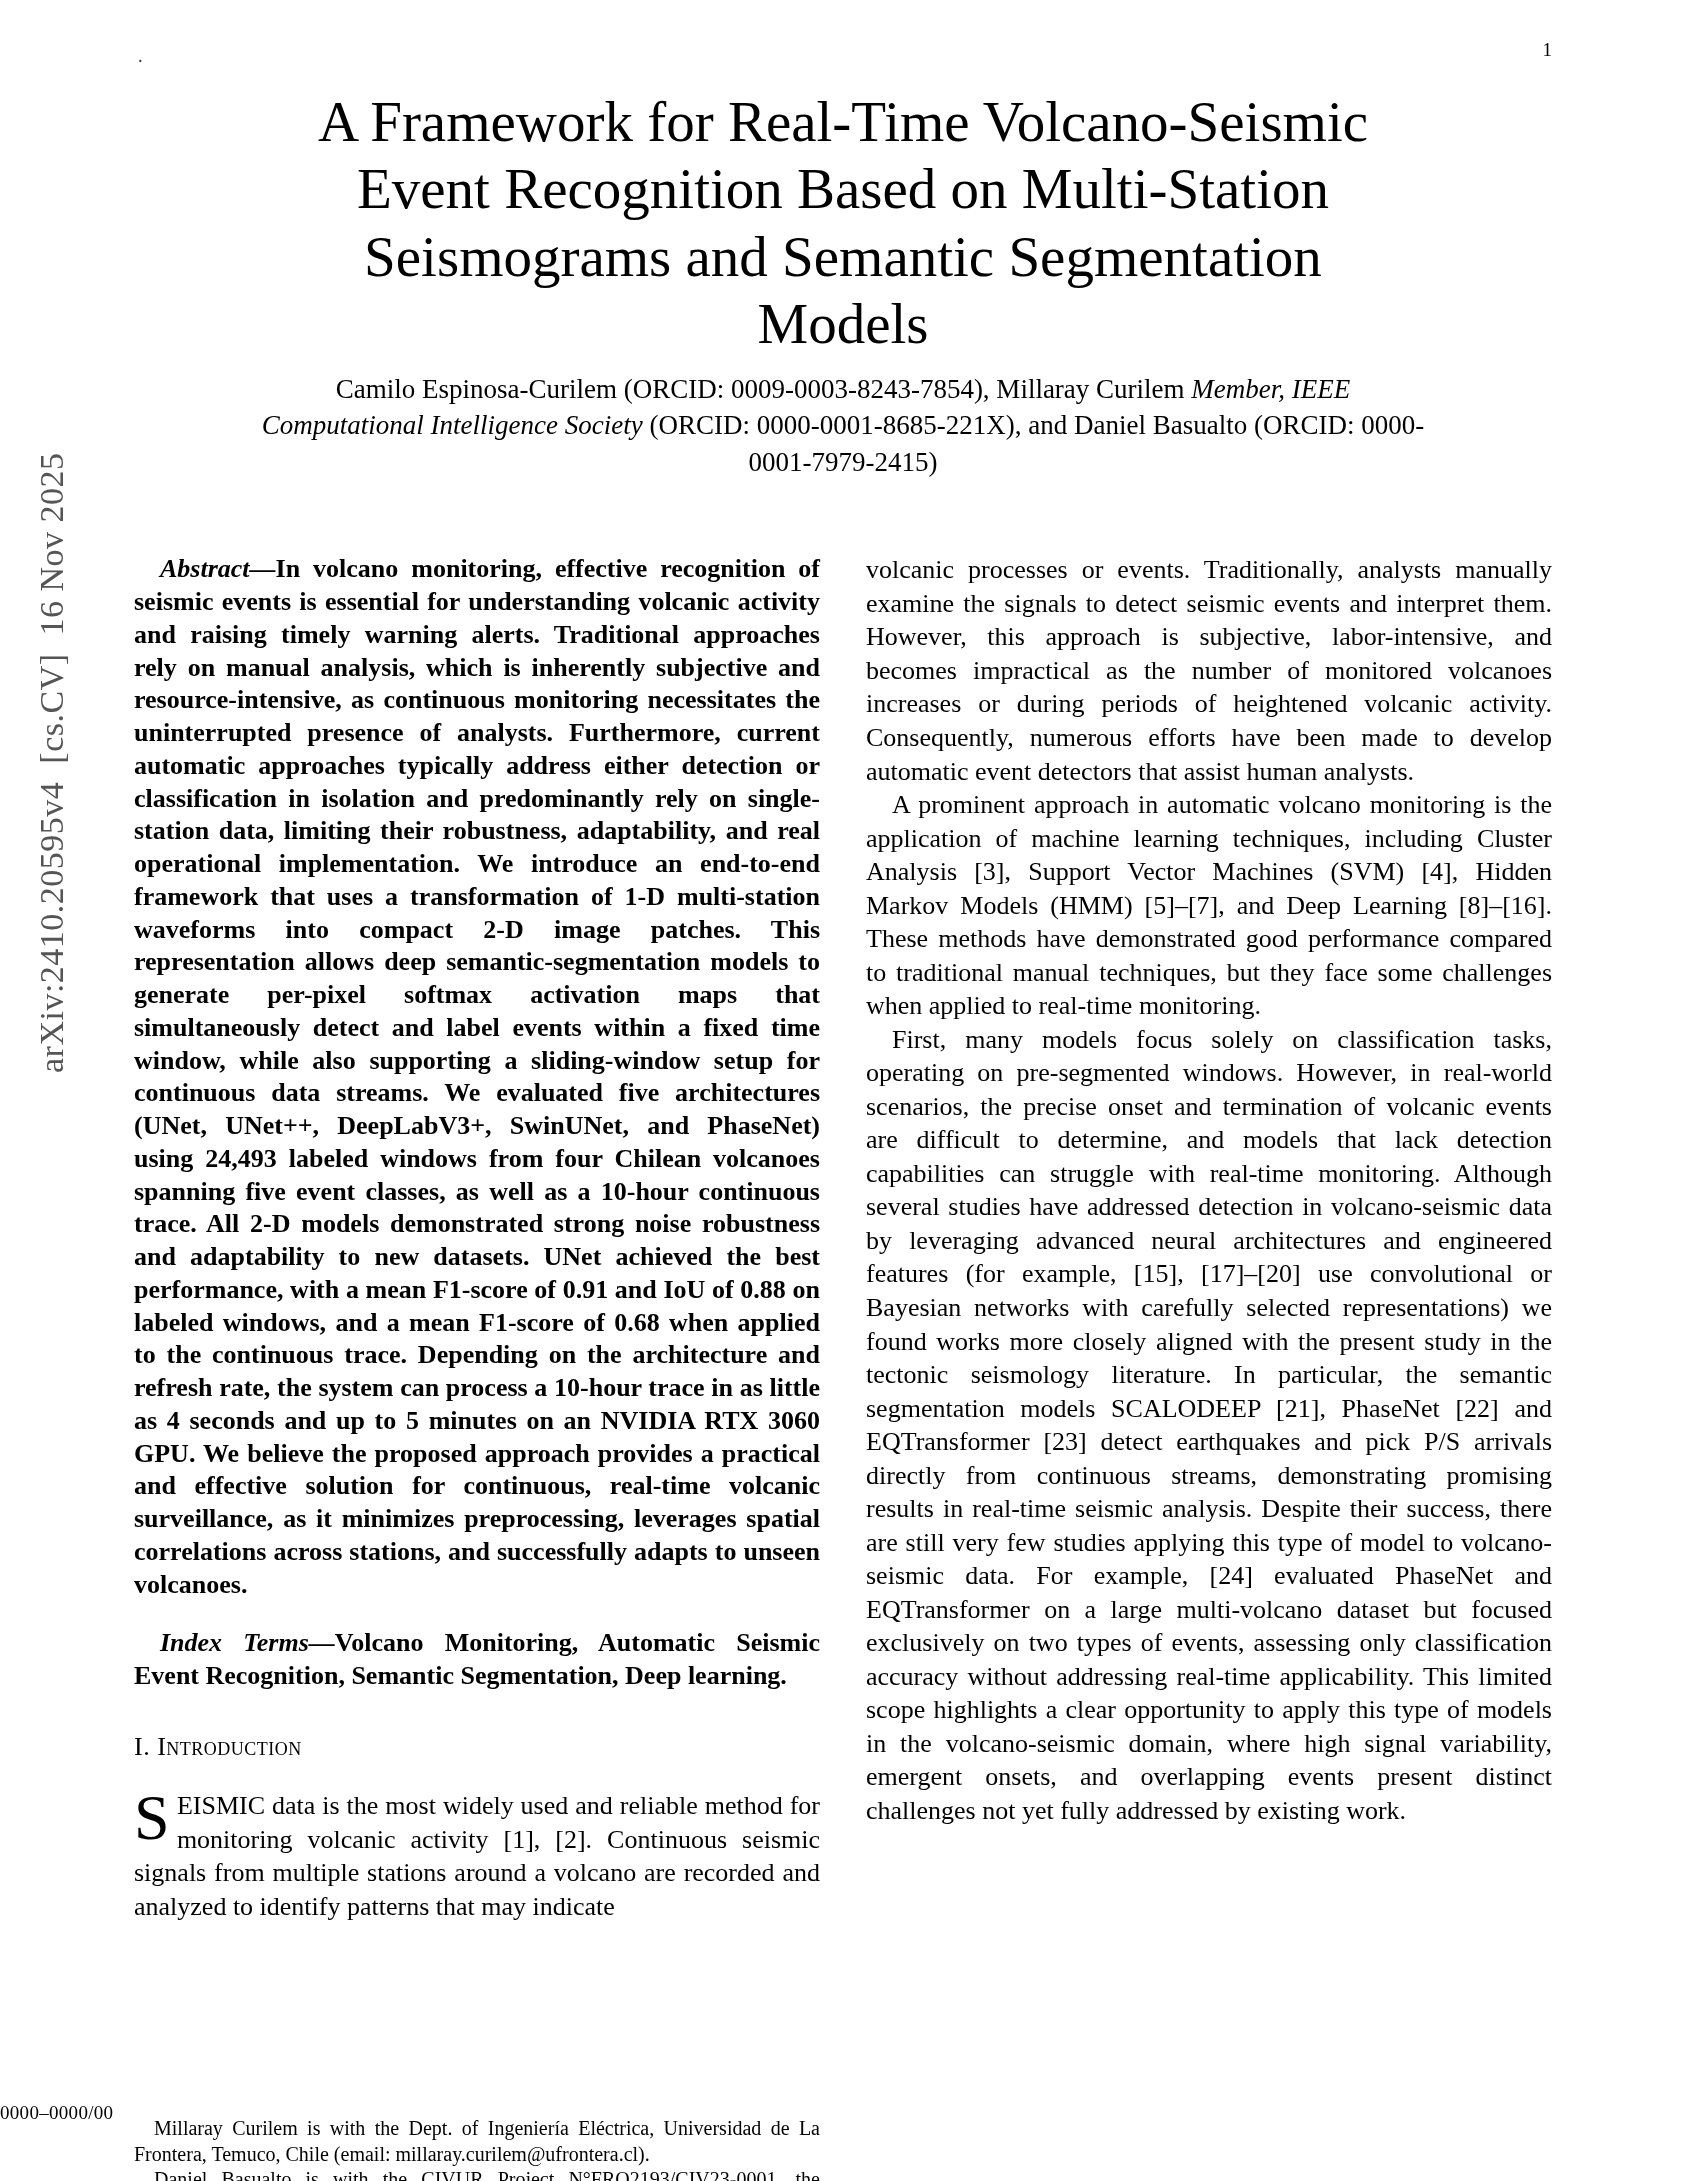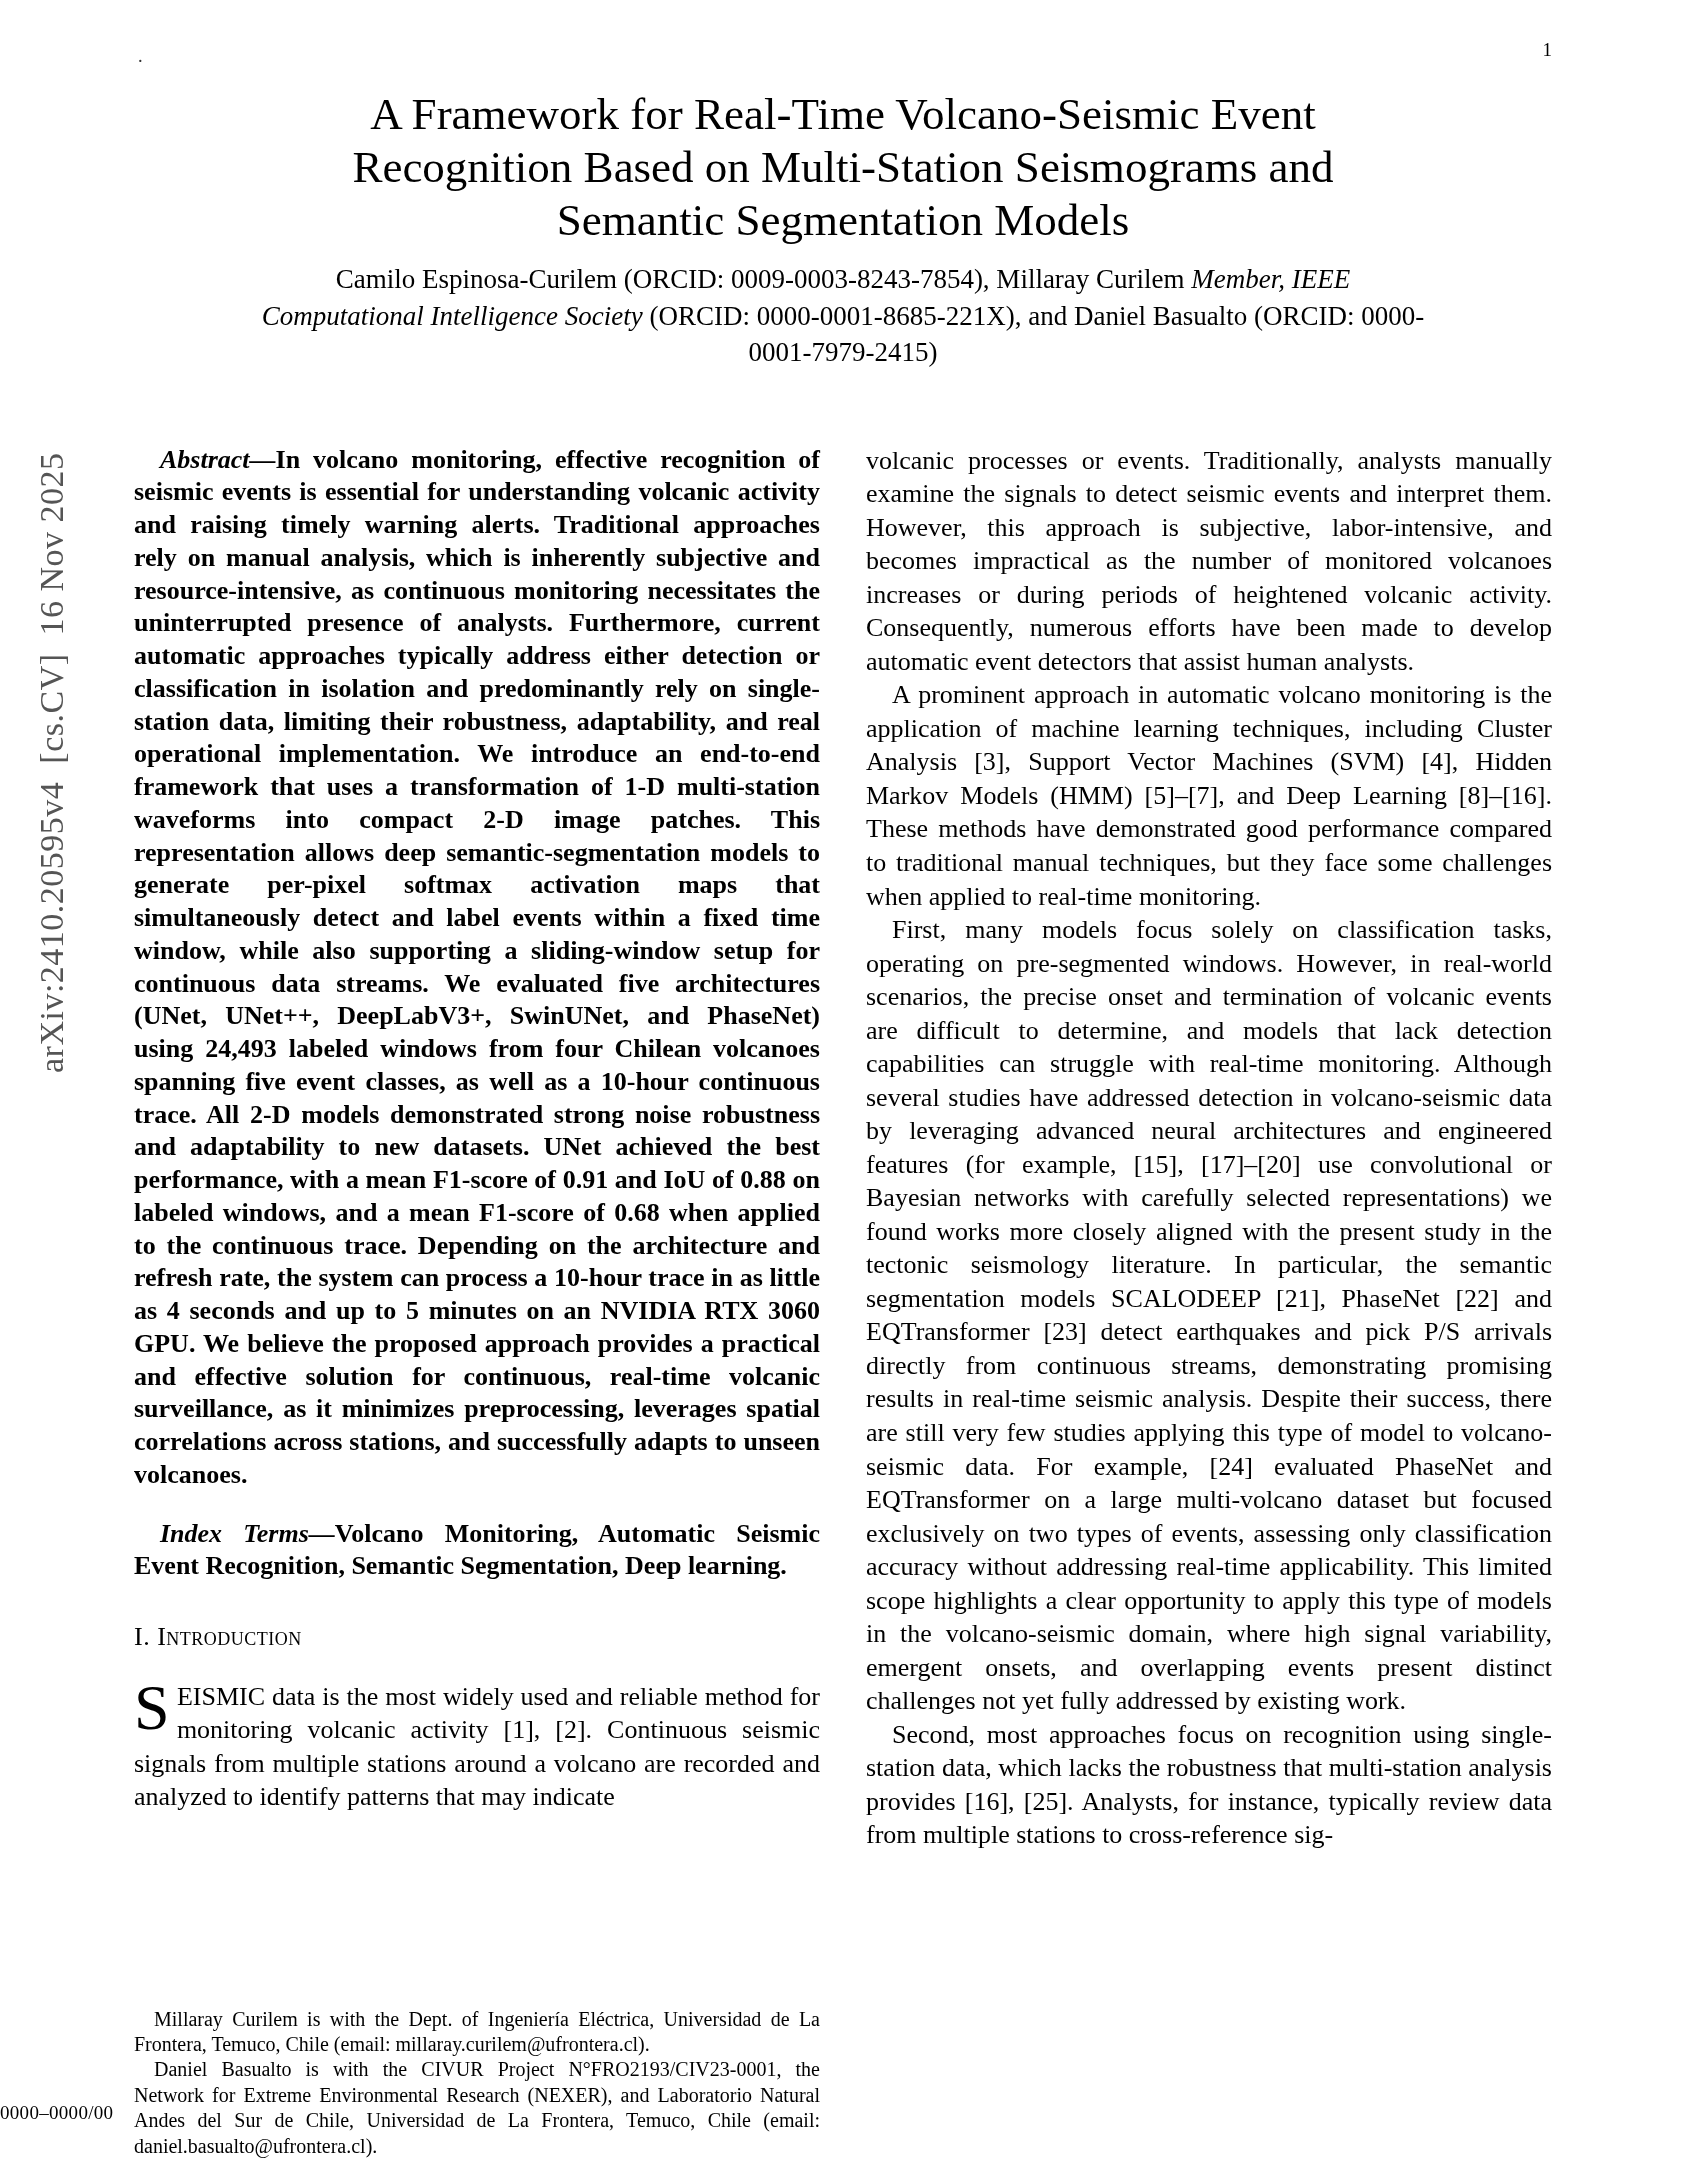--- a/index.html
+++ b/index.html
@@ -14,21 +14,21 @@
   .stray-mark { position:absolute; top:46px; left:138px; font-size:18.4px; color:#333; }
   .page-number { position:absolute; top:39px; right:134px; font-size:19px; }
   .watermark {
     position:absolute; left:33px; top:1073px;
     transform-origin:0 0; transform:rotate(-90deg);
     font-size:34px; color:#555555; white-space:pre;
     letter-spacing:0.5px;
   }
   header { padding-top:88px; text-align:center; }
   h1.title {
-    font-size:45px; font-weight:400; line-height:1.18;
+    font-size:57px; font-weight:400; line-height:1.18;
     max-width:1093px; margin:0 auto;
   }
   .authors {
     margin:14px auto 0 auto; max-width:1166px;
     font-size:27px; line-height:1.35;
   }
   .columns {
     display:flex; gap:46px;
     padding:0 134px; margin-top:73px;
     height:1719px; overflow:hidden;
@@ -88,19 +88,18 @@
     <div class="footnotes">
       <p class="fn">Millaray Curilem is with the Dept. of Ingeniería Eléctrica, Universidad de La Frontera, Temuco, Chile (email: millaray.curilem@ufrontera.cl).</p>
       <p class="fn">Daniel Basualto is with the CIVUR Project N°FRO2193/CIV23-0001, the Network for Extreme Environmental Research (NEXER), and Laboratorio Natural Andes del Sur de Chile, Universidad de La Frontera, Temuco, Chile (email: daniel.basualto@ufrontera.cl).</p>
     </div>
   </div>
 
   <div class="col col-right">
     <p class="body-par justified">volcanic processes or events. Traditionally, analysts manually examine the signals to detect seismic events and interpret them. However, this approach is subjective, labor-intensive, and becomes impractical as the number of monitored volcanoes increases or during periods of heightened volcanic activity. Consequently, numerous efforts have been made to develop automatic event detectors that assist human analysts.</p>
     <p class="body-par justified indented">A prominent approach in automatic volcano monitoring is the application of machine learning techniques, including Cluster Analysis [3], Support Vector Machines (SVM) [4], Hidden Markov Models (HMM) [5]–[7], and Deep Learning [8]–[16]. These methods have demonstrated good performance compared to traditional manual techniques, but they face some challenges when applied to real-time monitoring.</p>
     <p class="body-par justified indented">First, many models focus solely on classification tasks, operating on pre-segmented windows. However, in real-world scenarios, the precise onset and termination of volcanic events are difficult to determine, and models that lack detection capabilities can struggle with real-time monitoring. Although several studies have addressed detection in volcano-seismic data by leveraging advanced neural architectures and engineered features (for example, [15], [17]–[20] use convolutional or Bayesian networks with carefully selected representations) we found works more closely aligned with the present study in the tectonic seismology literature. In particular, the semantic segmentation models SCALODEEP [21], PhaseNet [22] and EQTransformer [23] detect earthquakes and pick P/S arrivals directly from continuous streams, demonstrating promising results in real-time seismic analysis. Despite their success, there are still very few studies applying this type of model to volcano-seismic data. For example, [24] evaluated PhaseNet and EQTransformer on a large multi-volcano dataset but focused exclusively on two types of events, assessing only classification accuracy without addressing real-time applicability. This limited scope highlights a clear opportunity to apply this type of models in the volcano-seismic domain, where high signal variability, emergent onsets, and overlapping events present distinct challenges not yet fully addressed by existing work.</p>
-    <p class="body-par justified indented">Second, most approaches focus on recognition using single-station data, which lacks the robustness that multi-station analysis provides [16], [25]. Analysts, for instance, typically review data from multiple stations to cross-reference sig-</p>
   </div>
 
 </div>
 
 <div class="page-footer">0000–0000/00</div>
 
 
 </body></html>

